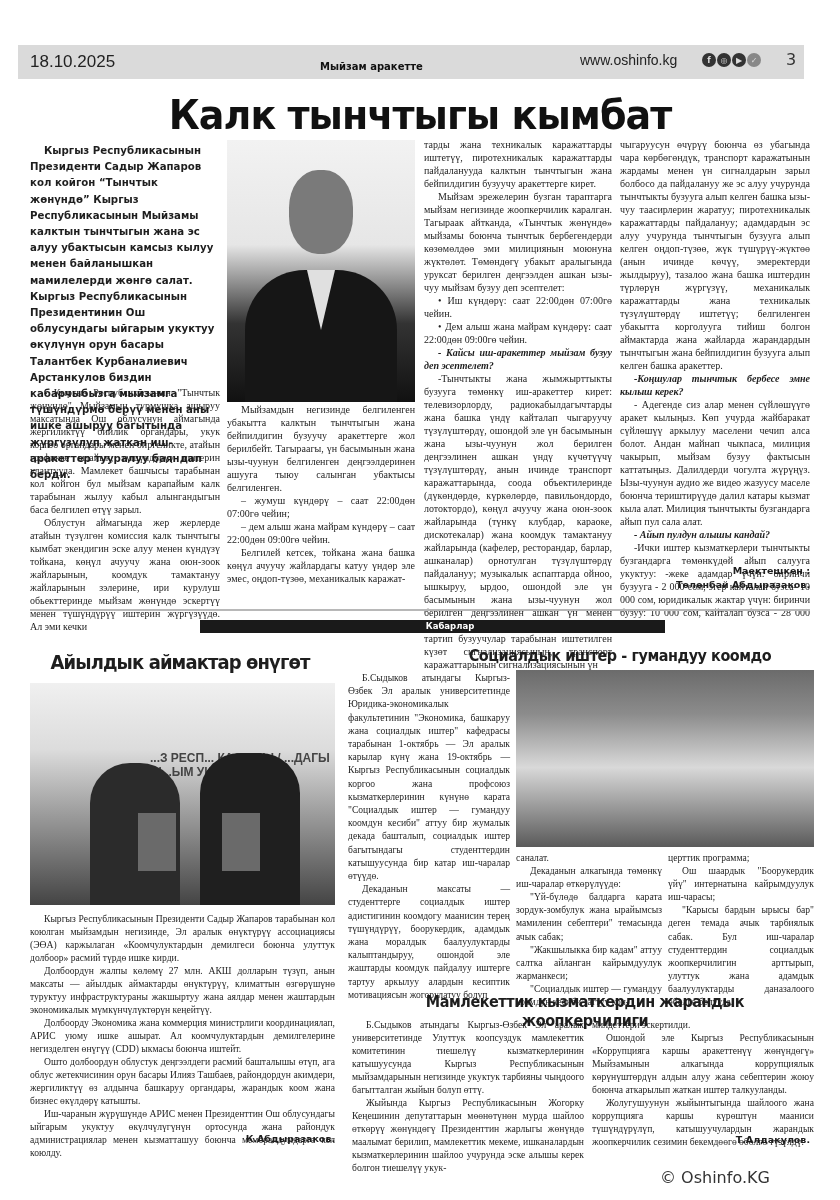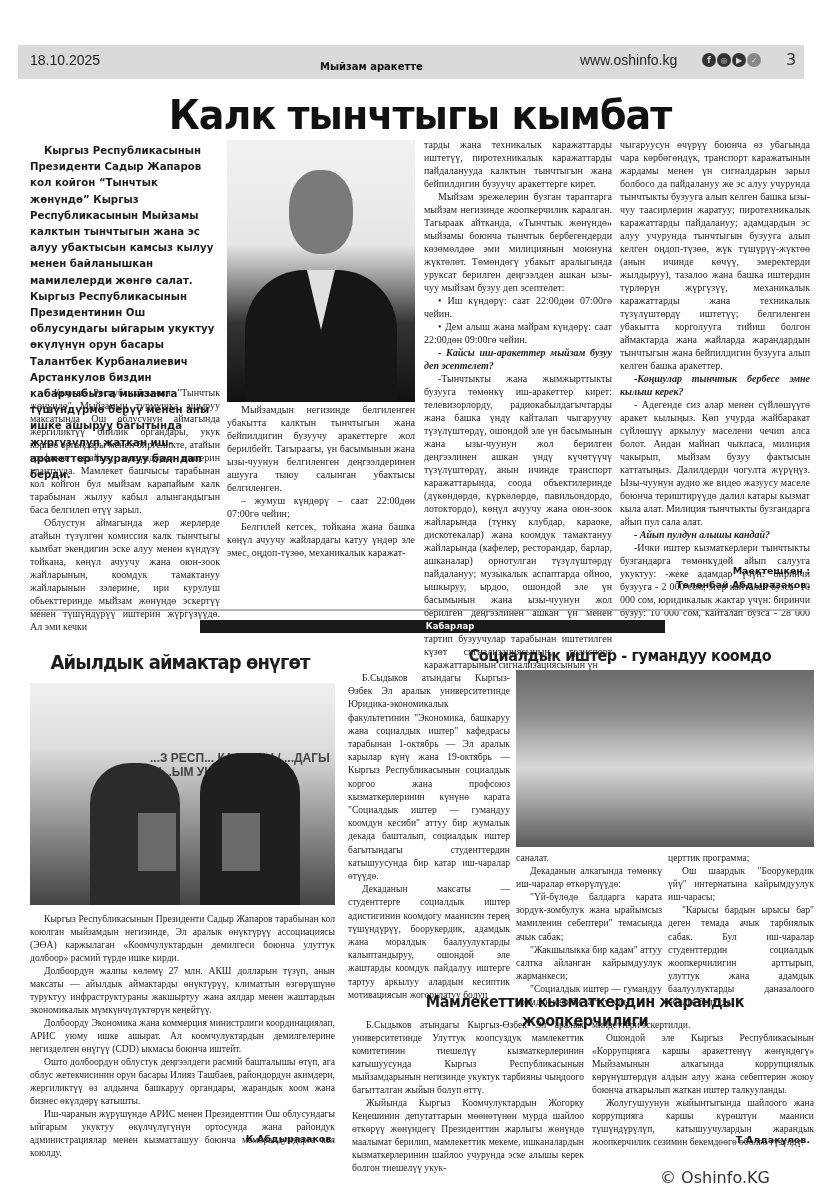--- a/index.html
+++ b/index.html
@@ -1,19 +1,19 @@
 <!DOCTYPE html>
 <html><head>
 <meta charset="utf-8">
 <style>
   html,body{margin:0;padding:0;background:#ffffff;}
   body{width:840px;height:1200px;position:relative;overflow:hidden;color:#1e1e1e;font-family:"Liberation Serif",serif;}
   .abs{position:absolute;}
   .header-bar{left:18px;top:45px;width:786px;height:34px;background:#dadada;}
-  .hdr-date{left:30px;top:52px;font-family:"Liberation Sans",sans-serif;font-size:14px;color:#222;}
+  .hdr-date{left:30px;top:52px;font-family:"Liberation Sans",sans-serif;font-size:17px;color:#222;}
   .hdr-section{left:320px;top:61px;font-family:"DejaVu Sans",sans-serif;font-weight:bold;font-size:10px;color:#111;}
   .hdr-site{left:580px;top:52px;font-family:"Liberation Sans",sans-serif;font-size:14px;color:#222;}
   .social{left:702px;top:53px;display:flex;gap:1px;}
   .social span{width:14px;height:14px;border-radius:50%;background:#333;color:#ddd;font-size:8px;display:flex;align-items:center;justify-content:center;font-family:"DejaVu Sans",sans-serif;font-weight:bold;}
   .social span.tw{background:#888;}
   .hdr-page{left:786px;top:50px;font-family:"DejaVu Sans",sans-serif;font-size:16px;color:#333;}
   .main-title{left:0;width:840px;top:92px;text-align:center;font-family:"DejaVu Sans",sans-serif;font-weight:bold;font-size:40px;letter-spacing:-1px;color:#111;transform:scaleX(0.95);}
   .lead{left:30px;top:143px;width:190px;font-family:"DejaVu Sans",sans-serif;font-weight:bold;font-size:10.2px;line-height:16.2px;text-align:left;text-indent:14px;}
   .col{font-size:10px;line-height:13px;text-align:justify;}
   .col p{margin:0;text-indent:14px;}
@@ -71,20 +71,21 @@
   <div class="face"></div>
 </div>
 
 <div class="abs col c1">
   <p>- Кыргыз Республикасынын "Тынчтык жөнүндө" Мыйзамын турмушка ашыруу максатында Ош облусунун аймагында жергиликтүү бийлик органдары, укук коргоо органдары менен биргеликте, атайын графикке ылайык, түшүндүрүү иштерин улантууда. Мамлекет башчысы тарабынан кол койгон бул мыйзам карапайым калк тарабынан жылуу кабыл алынгандыгын баса белгилеп өтүү зарыл.</p>
   <p>Облустун аймагында жер жерлерде атайын түзүлгөн комиссия калк тынчтыгы кымбат экендигин эске алуу менен күндүзү тойкана, көңүл ачуучу жана оюн-зоок жайларынын, коомдук тамактануу жайларынын зэлерине, ири курулуш обьекттеринде мыйзам жөнүндө эскертүү менен түшүндүрүү иштерин жүргүзүүдө. Ал эми кечки</p>
 </div>
 <div class="abs col c2">
   <p>Мыйзамдын негизинде белгиленген убакытта калктын тынчтыгын жана бейпилдигин бузуучу аракеттерге жол берилбейт. Тагыраагы, үн басымынын жана ызы-чуунун белгиленген деңгээлдеринен ашууга тыюу салынган убактысы белгиленген.</p>
   <p>– жумуш күндөрү – саат 22:00дөн 07:00гө чейин;</p>
+  <p>– дем алыш жана майрам күндөрү – саат 22:00дөн 09:00гө чейин.</p>
   <p>Белгилей кетсек, тойкана жана башка көңүл ачуучу жайлардагы катуу үндөр эле эмес, оңдоп-түзөө, механикалык каражат-</p>
 </div>
 <div class="abs col c3">
   <p class="noind">тарды жана техникалык каражаттарды иштетүү, пиротехникалык каражаттарды пайдаланууда калктын тынчтыгын жана бейпилдигин бузуучу аракеттерге кирет.</p>
   <p>Мыйзам эрежелерин бузган тараптарга мыйзам негизинде жоопкерчилик каралган. Тагыраак айтканда, «Тынчтык жөнүндө» мыйзамы боюнча тынчтык бербегендерди көзөмөлдөө эми милициянын моюнуна жүктөлөт. Төмөндөгү убакыт аралыгында уруксат берилген деңгээлден ашкан ызы-чуу мыйзам бузуу деп эсептелет:</p>
   <p>• Иш күндөрү: саат 22:00дөн 07:00гө чейин.</p>
   <p>• Дем алыш жана майрам күндөрү: саат 22:00дөн 09:00гө чейин.</p>
   <p class="q">- Кайсы иш-аракеттер мыйзам бузуу деп эсептелет?</p>
   <p>-Тынчтыкты жана жымжырттыкты бузууга төмөнкү иш-аракеттер кирет: телевизорлорду, радиокабылдагычтарды жана башка үндү кайталап чыгаруучу түзүлүштөрдү, ошондой эле үн басымынын жана ызы-чуунун жол берилген деңгээлинен ашкан үндү күчөтүүчү түзүлүштөрдү, анын ичинде транспорт каражаттарында, соода объектилеринде (дүкөндөрдө, күркөлөрдө, павильондордо, лотоктордо), көңүл ачуучу жана оюн-зоок жайларында (түнкү клубдар, караоке, дискотекалар) жана коомдук тамактануу жайларында (кафелер, ресторандар, барлар, ашканалар) орнотулган түзүлүштөрдү пайдалануу; музыкалык аспаптарда ойноо, ышкыруу, ырдоо, ошондой эле үн басымынын жана ызы-чуунун жол берилген деңгээлинен ашкан үн менен коштолгон башка аракеттерди жасоо; тартип бузуучулар тарабынан иштетилген күзөт сигнализациясынын, транспорт каражаттарынын сигнализациясынын үн</p>
 </div>
@@ -135,21 +136,21 @@
 </div>
 <div class="abs col c8">
   <p class="noind">церттик программа;</p>
   <p>Ош шаардык "Боорукердик үйү" интернатына кайрымдуулук иш-чарасы;</p>
   <p>"Карысы бардын ырысы бар" деген темада ачык тарбиялык сабак. Бул иш-чаралар студенттердин социалдык жоопкерчилигин арттырып, улуттук жана адамдык баалуулуктарды даназалоого өбөлгө болууда.</p>
 </div>
 
 <div class="abs t4">Мамлекеттик кызматкердин жарандык жоопкерчилиги</div>
 <div class="abs col c9">
   <p>Б.Сыдыков атындагы Кыргыз-Өзбек Эл аралык университетинде Улуттук коопсуздук мамлекеттик комитетинин тиешелүү кызматкерлеринин катышуусунда Кыргыз Республикасынын мыйзамдарынын негизинде укуктук тарбияны чыңдоого багытталган жыйын болуп өттү.</p>
-  <p>Жыйында Кыргыз Коомчулуктардын Жогорку Кеңешинин депутаттарын мөөнөтүнөн мурда шайлоо өткөрүү жөнүндөгү Президенттин жарлыгы жөнүндө маалымат берилип, мамлекеттик мекеме, ишканалардын кызматкерлеринин шайлоо учурунда эске алышы керек болгон тиешелүү укук-</p>
+  <p>Жыйында Кыргыз Республикасынын Жогорку Кеңешинин депутаттарын мөөнөтүнөн мурда шайлоо өткөрүү жөнүндөгү Президенттин жарлыгы жөнүндө маалымат берилип, мамлекеттик мекеме, ишканалардын кызматкерлеринин шайлоо учурунда эске алышы керек болгон тиешелүү укук-</p>
 </div>
 <div class="abs col c10">
   <p class="noind">милдеттери эскертилди.</p>
   <p>Ошондой эле Кыргыз Республикасынын «Коррупцияга каршы аракеттенүү жөнүндөгү» Мыйзамынын алкагында коррупциялык көрүнүштөрдүн алдын алуу жана себептерин жоюу боюнча аткарылып жаткан иштер талкууланды.</p>
   <p>Жолугушуунун жыйынтыгында шайлоого жана коррупцияга каршы күрөштүн мааниси түшүндүрүлүп, катышуучулардын жарандык жоопкерчилик сезимин бекемдөөгө өбөлгө түзүлдү.</p>
 </div>
 <div class="abs sign3">Т.Алдакулов.</div>
 
 <div class="abs copyright">© Oshinfo.KG</div>
 

